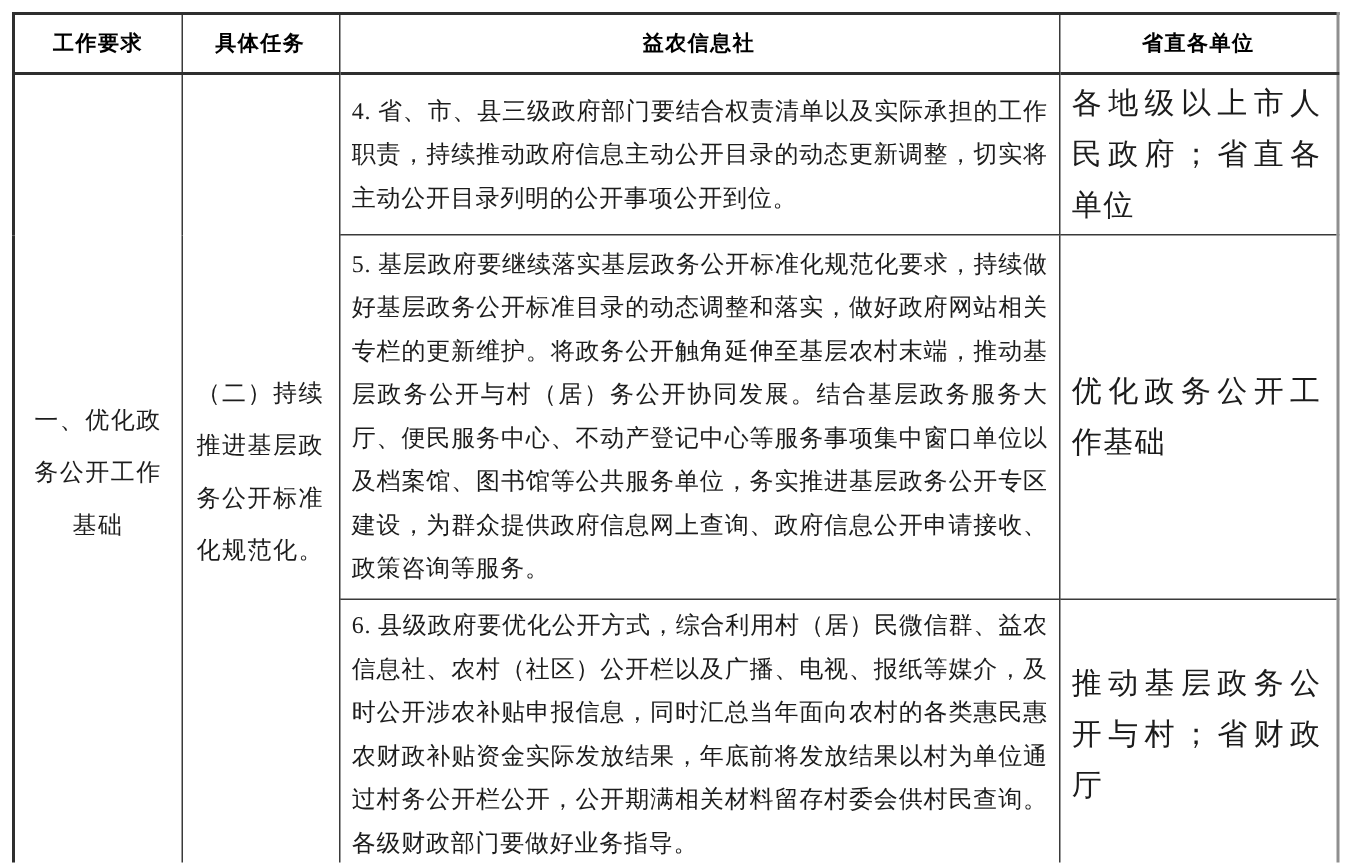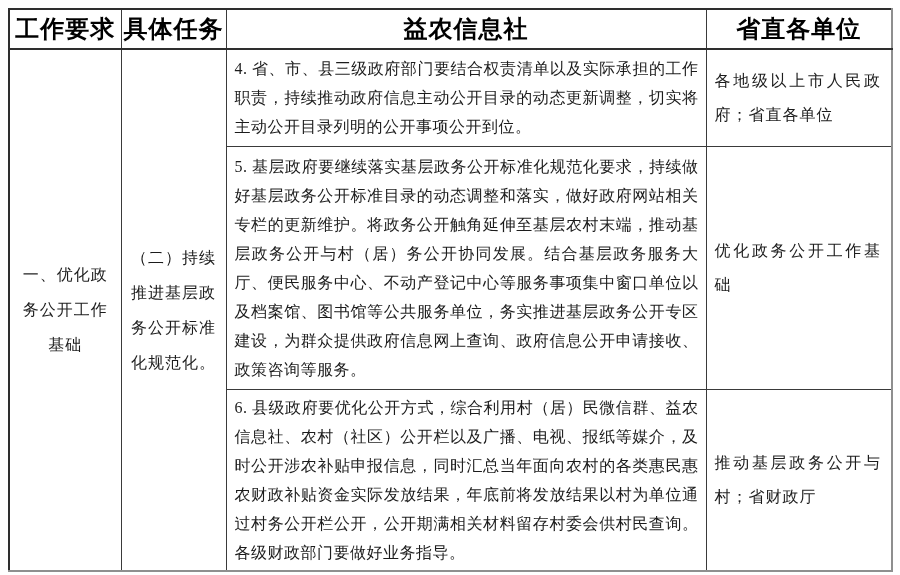--- a/index.html
+++ b/index.html
@@ -31,21 +31,21 @@
   col.c4 { width: 186px; }
   th, td {
     border: 1px solid #3a3a3a;
     color: #1c1c1c;
     vertical-align: middle;
   }
   tr.header-row th {
     height: 40px;
     font-family: "Liberation Sans", sans-serif;
     font-weight: bold;
-    font-size: 24px;
+    font-size: 14px;
     color: #000000;
     text-align: center;
     letter-spacing: 1px;
     border-bottom: 2px solid #2e2e2e;
     background: #ffffff;
   }
   tr.body-row-1 td { height: 97px; }
   tr.body-row-2 td { height: 243px; }
   tr.body-row-3 td { height: 175px; }
   td.cell-center {
@@ -60,21 +60,21 @@
     text-justify: inter-character;
     font-size: 16px;
     line-height: 29px;
     letter-spacing: 0.5px;
     padding: 3px 7px 3px 8px;
     vertical-align: middle;
   }
   td.cell-unit {
     text-align: justify;
     text-justify: inter-character;
-    font-size: 16px;
+    font-size: 20px;
     line-height: 34px;
     letter-spacing: 1px;
     padding: 2px 10px 2px 8px;
     vertical-align: middle;
   }
 </style>
 </head>
 <body>
 
 <div class="page">

